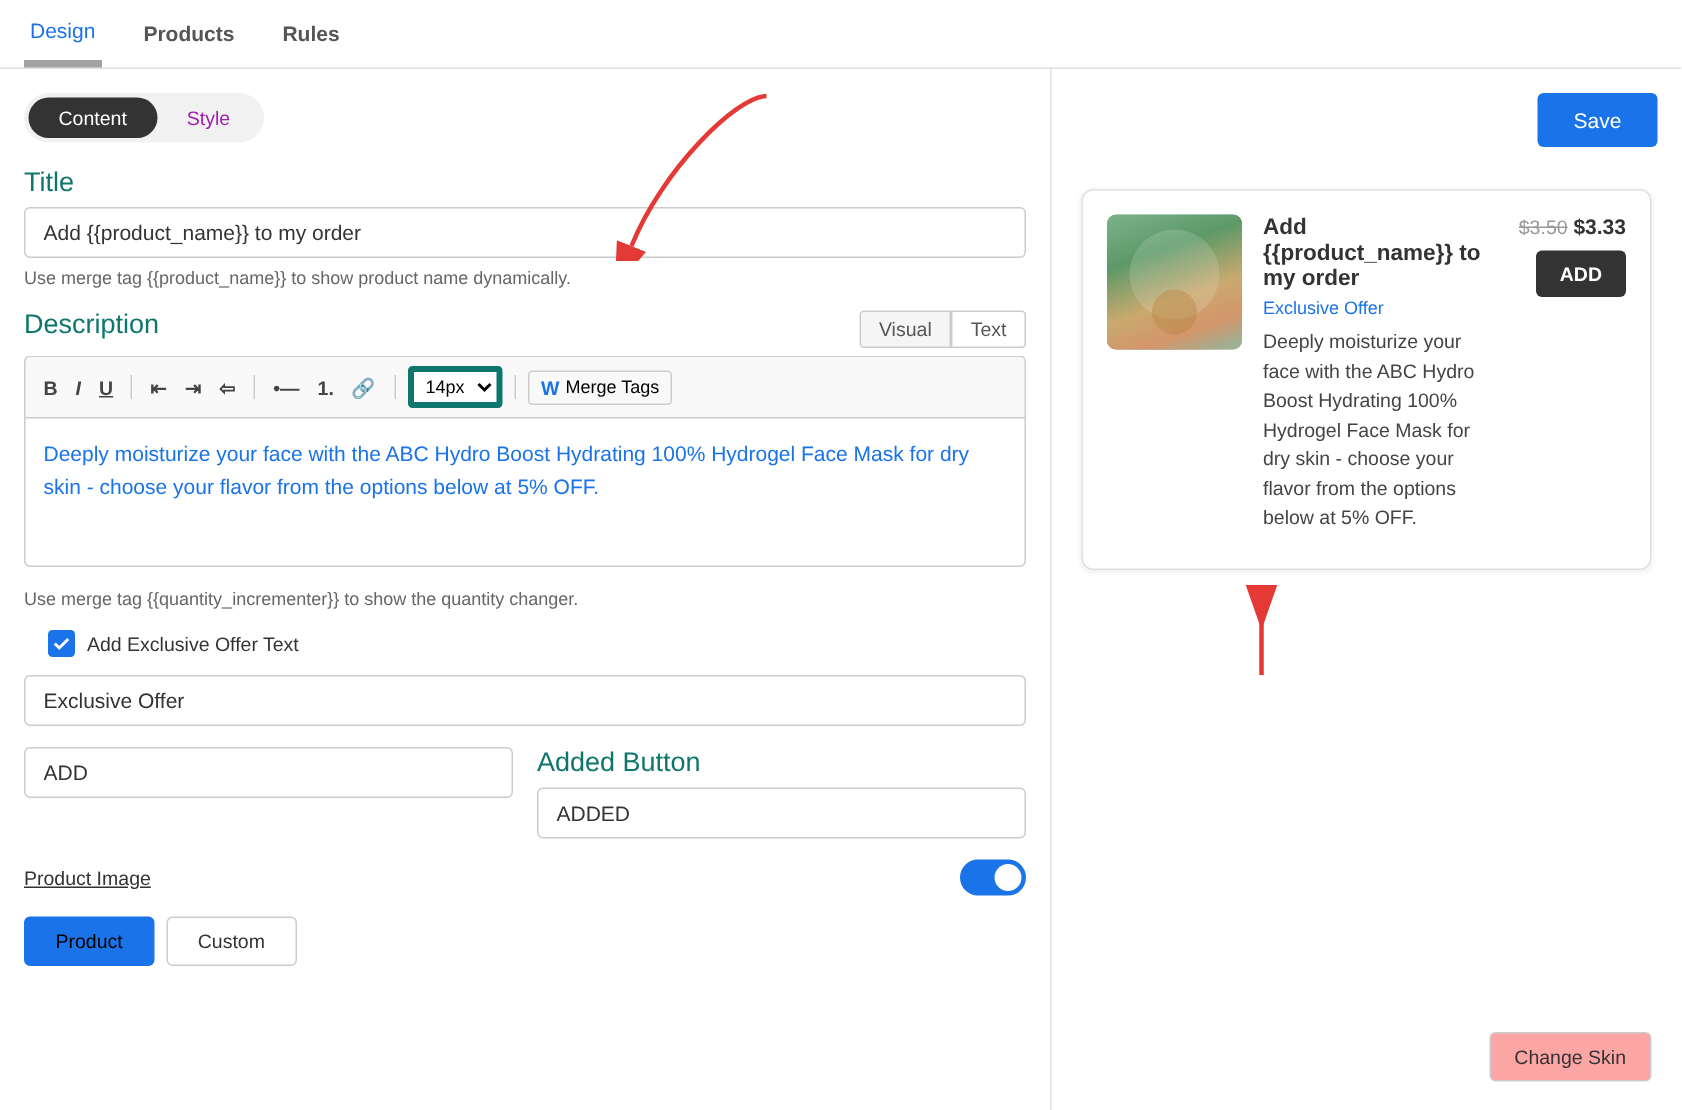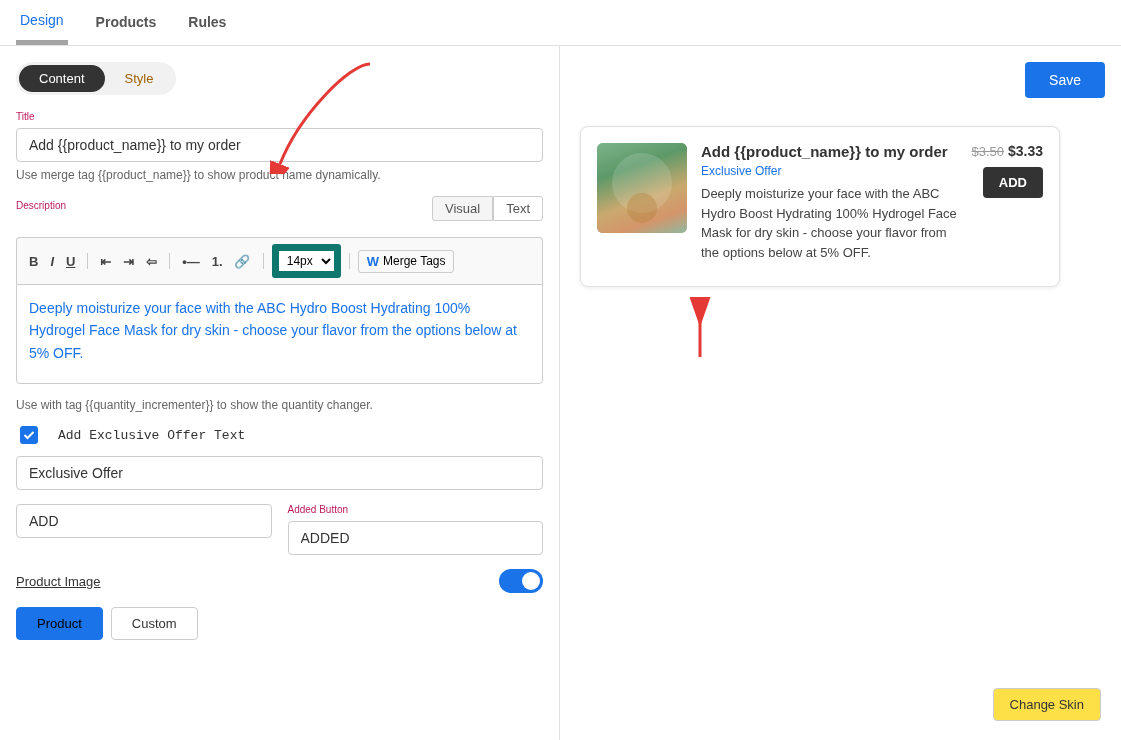--- a/index.html
+++ b/index.html
@@ -4,52 +4,52 @@
   <style>
     * { box-sizing: border-box; margin: 0; padding: 0; }
     body { font-family: -apple-system, BlinkMacSystemFont, 'Segoe UI', sans-serif; font-size: 14px; background: #fff; color: #333; }
 
     .top-nav { display: flex; align-items: center; border-bottom: 1px solid #e0e0e0; padding: 0 16px; gap: 24px; }
     .top-nav-item { padding: 12px 4px; cursor: pointer; font-size: 14px; color: #555; border-bottom: 2px solid transparent; font-weight: bold; }
     .top-nav-item.active { color: #1a73e8; border-bottom: 5px solid #a3a3a3; font-weight: 500; }
 
     .main-layout { display: flex; height: calc(740px - 45px); }
 
-    .left-panel { width: 560px; border-right: 1px solid #e0e0e0; padding: 16px; overflow-y: auto; }
+    .left-panel { width: 701px; border-right: 1px solid #e0e0e0; padding: 16px; overflow-y: auto; }
     .right-panel { flex: 1; padding: 20px; position: relative; }
 
     .toggle-buttons { display: flex; background: #f1f1f1; border-radius: 20px; padding: 3px; width: fit-content; margin-bottom: 16px; }
-    .toggle-btn { padding: 6px 20px; border-radius: 18px; border: none; cursor: pointer; font-size: 13px; background: transparent; color: #a16207; }
+    .toggle-btn { padding: 6px 20px; border-radius: 18px; border: none; cursor: pointer; font-size: 13px; background: transparent; color: #a21caf; }
     .toggle-btn.active { background: #333; color: #fff; }
 
     .save-btn { position: absolute; top: 16px; right: 16px; background: #1a73e8; color: #fff; border: none; border-radius: 4px; padding: 10px 24px; font-size: 14px; cursor: pointer; font-weight: 500; }
 
-    .field-label { font-size: 10px; font-weight: 500; color: #be185d; margin-bottom: 6px; }
+    .field-label { font-size: 18px; font-weight: 500; color: #0f766e; margin-bottom: 6px; }
     .field-hint { font-size: 12px; color: #666; margin-top: 6px; margin-bottom: 14px; }
 
     .text-input { width: 100%; border: 1px solid #ccc; border-radius: 4px; padding: 8px 12px; font-size: 14px; color: #333; outline: none; }
 
     .description-section { margin-bottom: 8px; }
-    .desc-toolbar-row { display: flex; align-items: center; justify-content: space-between; margin-bottom: 16px; }
+    .desc-toolbar-row { display: flex; align-items: center; justify-content: space-between; margin-bottom: 4px; }
     .desc-view-btns { display: flex; gap: 0; }
     .desc-view-btn { padding: 4px 12px; border: 1px solid #ccc; background: #fff; font-size: 13px; cursor: pointer; color: #555; }
     .desc-view-btn:first-child { border-radius: 3px 0 0 3px; }
     .desc-view-btn:last-child { border-radius: 0 3px 3px 0; }
     .desc-view-btn.active { background: #f5f5f5; }
 
     .editor-toolbar { display: flex; align-items: center; gap: 4px; background: #f9f9f9; border: 1px solid #ccc; border-bottom: none; border-radius: 4px 4px 0 0; padding: 6px 8px; flex-wrap: wrap; }
     .toolbar-btn { background: none; border: none; cursor: pointer; font-size: 13px; color: #444; padding: 2px 4px; font-weight: bold; border-radius: 2px; }
     .toolbar-separator { width: 1px; height: 16px; background: #ccc; margin: 0 4px; }
-    .font-size-select { border: 7px solid #0f766e; border-radius: 3px; padding: 2px 4px; font-size: 12px; background: #fff; }
+    .font-size-select { border: 4px solid #0f766e; border-radius: 3px; padding: 2px 4px; font-size: 12px; background: #fff; }
     .merge-tags-btn { background: none; border: 1px solid #ccc; border-radius: 3px; padding: 3px 8px; font-size: 12px; cursor: pointer; display: flex; align-items: center; gap: 4px; }
     .w-logo { color: #1a73e8; font-weight: bold; font-size: 13px; }
 
     .editor-area { border: 1px solid #ccc; border-radius: 0 0 4px 4px; padding: 12px; min-height: 100px; font-size: 14px; line-height: 1.6; color: #1a73e8; }
 
-    .checkbox-row { display: flex; align-items: center; gap: 20px; margin: 12px 4px; font-family: Liberation Mono, monospace; }
+    .checkbox-row { display: flex; align-items: center; gap: 8px; margin: 12px 16px; }
     .checkbox-custom { width: 18px; height: 18px; background: #1a73e8; border-radius: 3px; display: flex; align-items: center; justify-content: center; cursor: pointer; flex-shrink: 0; }
     .checkbox-custom svg { width: 12px; height: 12px; }
     .checkbox-label { font-size: 13px; color: #333; }
 
     .two-cols { display: flex; gap: 16px; margin-bottom: 14px; }
     .two-cols > div { flex: 1; }
 
     .product-image-row { display: flex; align-items: center; justify-content: space-between; margin-bottom: 14px; text-decoration: underline; }
     .pi-label { font-size: 13px; font-weight: 500; color: #333; }
     .toggle-switch { width: 44px; height: 24px; background: #1a73e8; border-radius: 12px; position: relative; cursor: pointer; }
@@ -67,21 +67,21 @@
     .product-info { flex: 1; }
     .product-title { font-size: 15px; font-weight: 600; color: #333; margin-bottom: 4px; }
     .exclusive-tag { color: #1a73e8; font-size: 12px; font-weight: 500; margin-bottom: 6px; }
     .product-desc { font-size: 13px; color: #444; line-height: 1.5; margin-bottom: 8px; }
     .product-price-add { display: flex; flex-direction: column; align-items: flex-end; gap: 8px; }
     .price-old { color: #999; text-decoration: line-through; font-size: 13px; }
     .price-new { color: #333; font-weight: 600; font-size: 14px; }
     .add-btn-card { background: #333; color: #fff; border: none; padding: 8px 16px; border-radius: 4px; font-size: 13px; font-weight: 600; cursor: pointer; }
     .choose-option { color: #e07a1a; font-size: 13px; cursor: pointer; }
 
-    .change-skin-btn { position: absolute; bottom: 20px; right: 20px; background: #fde047; border: 1px solid #ccc; border-radius: 4px; padding: 8px 16px; font-size: 13px; cursor: pointer; color: #333; }
+    .change-skin-btn { position: absolute; bottom: 20px; right: 20px; background: #fca5a5; border: 1px solid #ccc; border-radius: 4px; padding: 8px 16px; font-size: 13px; cursor: pointer; color: #333; }
 
     
     .arrow-svg { position: absolute; pointer-events: none; }
 
     section.field-group { margin-bottom: 14px; }
   </style>
 </head>
 <body>
 
 <div class="top-nav">
@@ -134,21 +134,21 @@
         </select>
         <div class="toolbar-separator"></div>
         <button class="merge-tags-btn">
           <span class="w-logo">W</span>
           <span>Merge Tags</span>
         </button>
       </div>
       <div class="editor-area" contenteditable="true" style="">Deeply moisturize your face with the ABC Hydro Boost Hydrating 100% Hydrogel Face Mask for dry skin - choose your flavor from the options below at 5% OFF.</div>
     </section>
 
-    <div class="field-hint">Use with tag {{quantity_incrementer}} to show the quantity changer.</div>
+    <div class="field-hint">Use merge tag {{quantity_incrementer}} to show the quantity changer.</div>
 
     <div class="checkbox-row">
       <div class="checkbox-custom">
         <svg viewBox="0 0 12 12">
           <polyline points="1.5,6 4.5,9 10.5,3" fill="none" stroke="white" stroke-width="2"></polyline>
         </svg>
       </div>
       <span class="checkbox-label">Add Exclusive Offer Text</span>
     </div>
 

